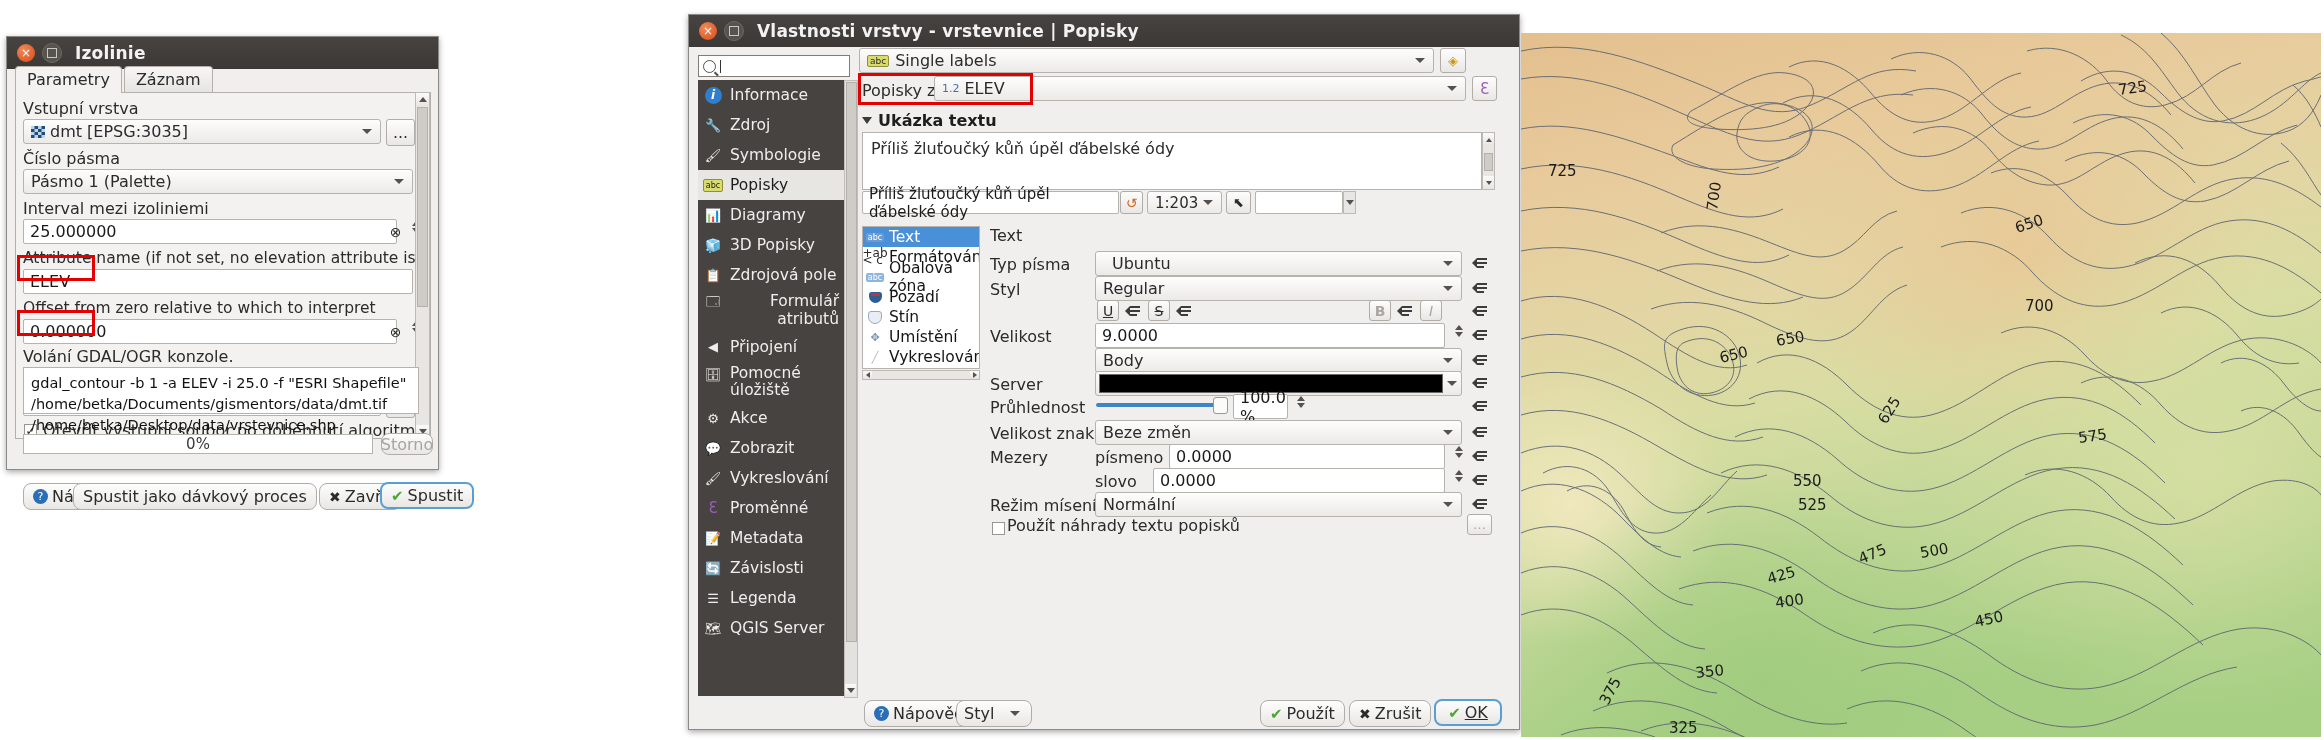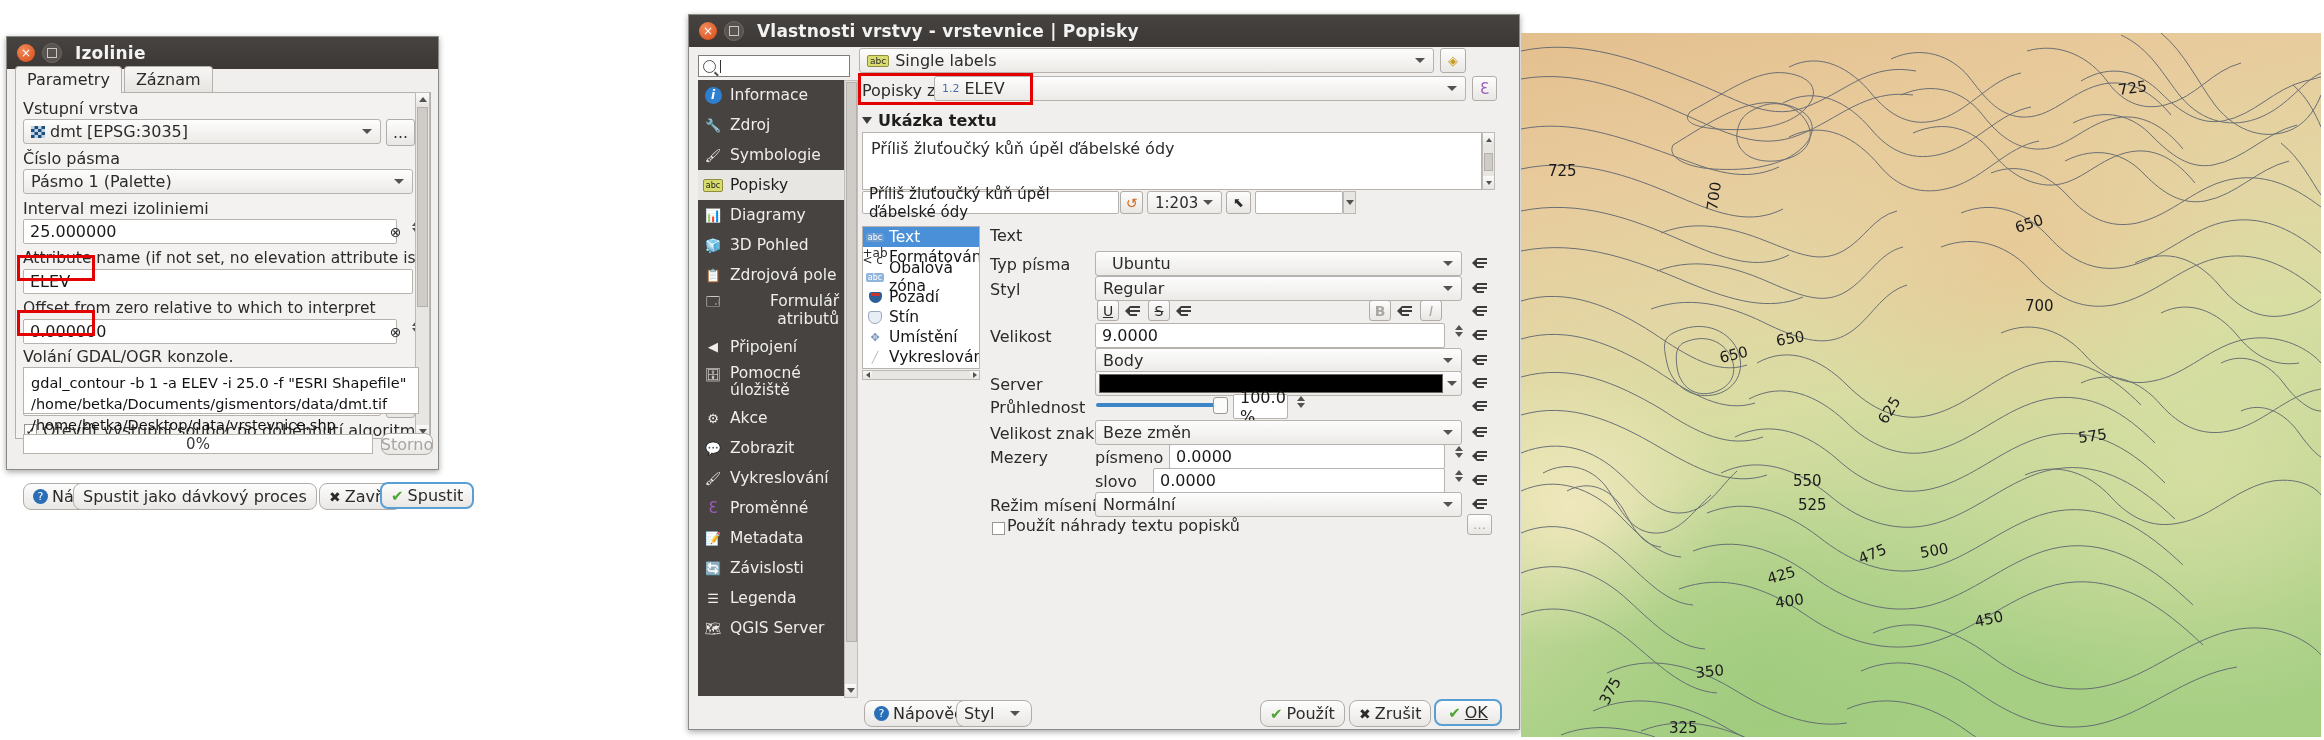--- a/index.html
+++ b/index.html
@@ -236,21 +236,21 @@
           <span style="background:#d8dc6e;border:1px solid #8d8f3c;font-size:8px;padding:1px 2px;border-radius:2px;">abc</span>
         </span>
       <span>Popisky</span>
     </div>
     <div class="sb-item">
       <span class="sb-ico">📊</span>
       <span>Diagramy</span>
     </div>
     <div class="sb-item">
       <span class="sb-ico">🧊</span>
-      <span>3D Pohled</span>
+      <span>3D Popisky</span>
     </div>
     <div class="sb-item">
       <span class="sb-ico">📋</span>
       <span>Zdrojová pole</span>
     </div>
     <div class="sb-item" style="align-items:flex-start;">
       <span class="sb-ico">🗔</span>
       <span style="line-height:1.15;text-align:right;">Formulář atributů</span>
     </div>
     <div class="sb-item">

